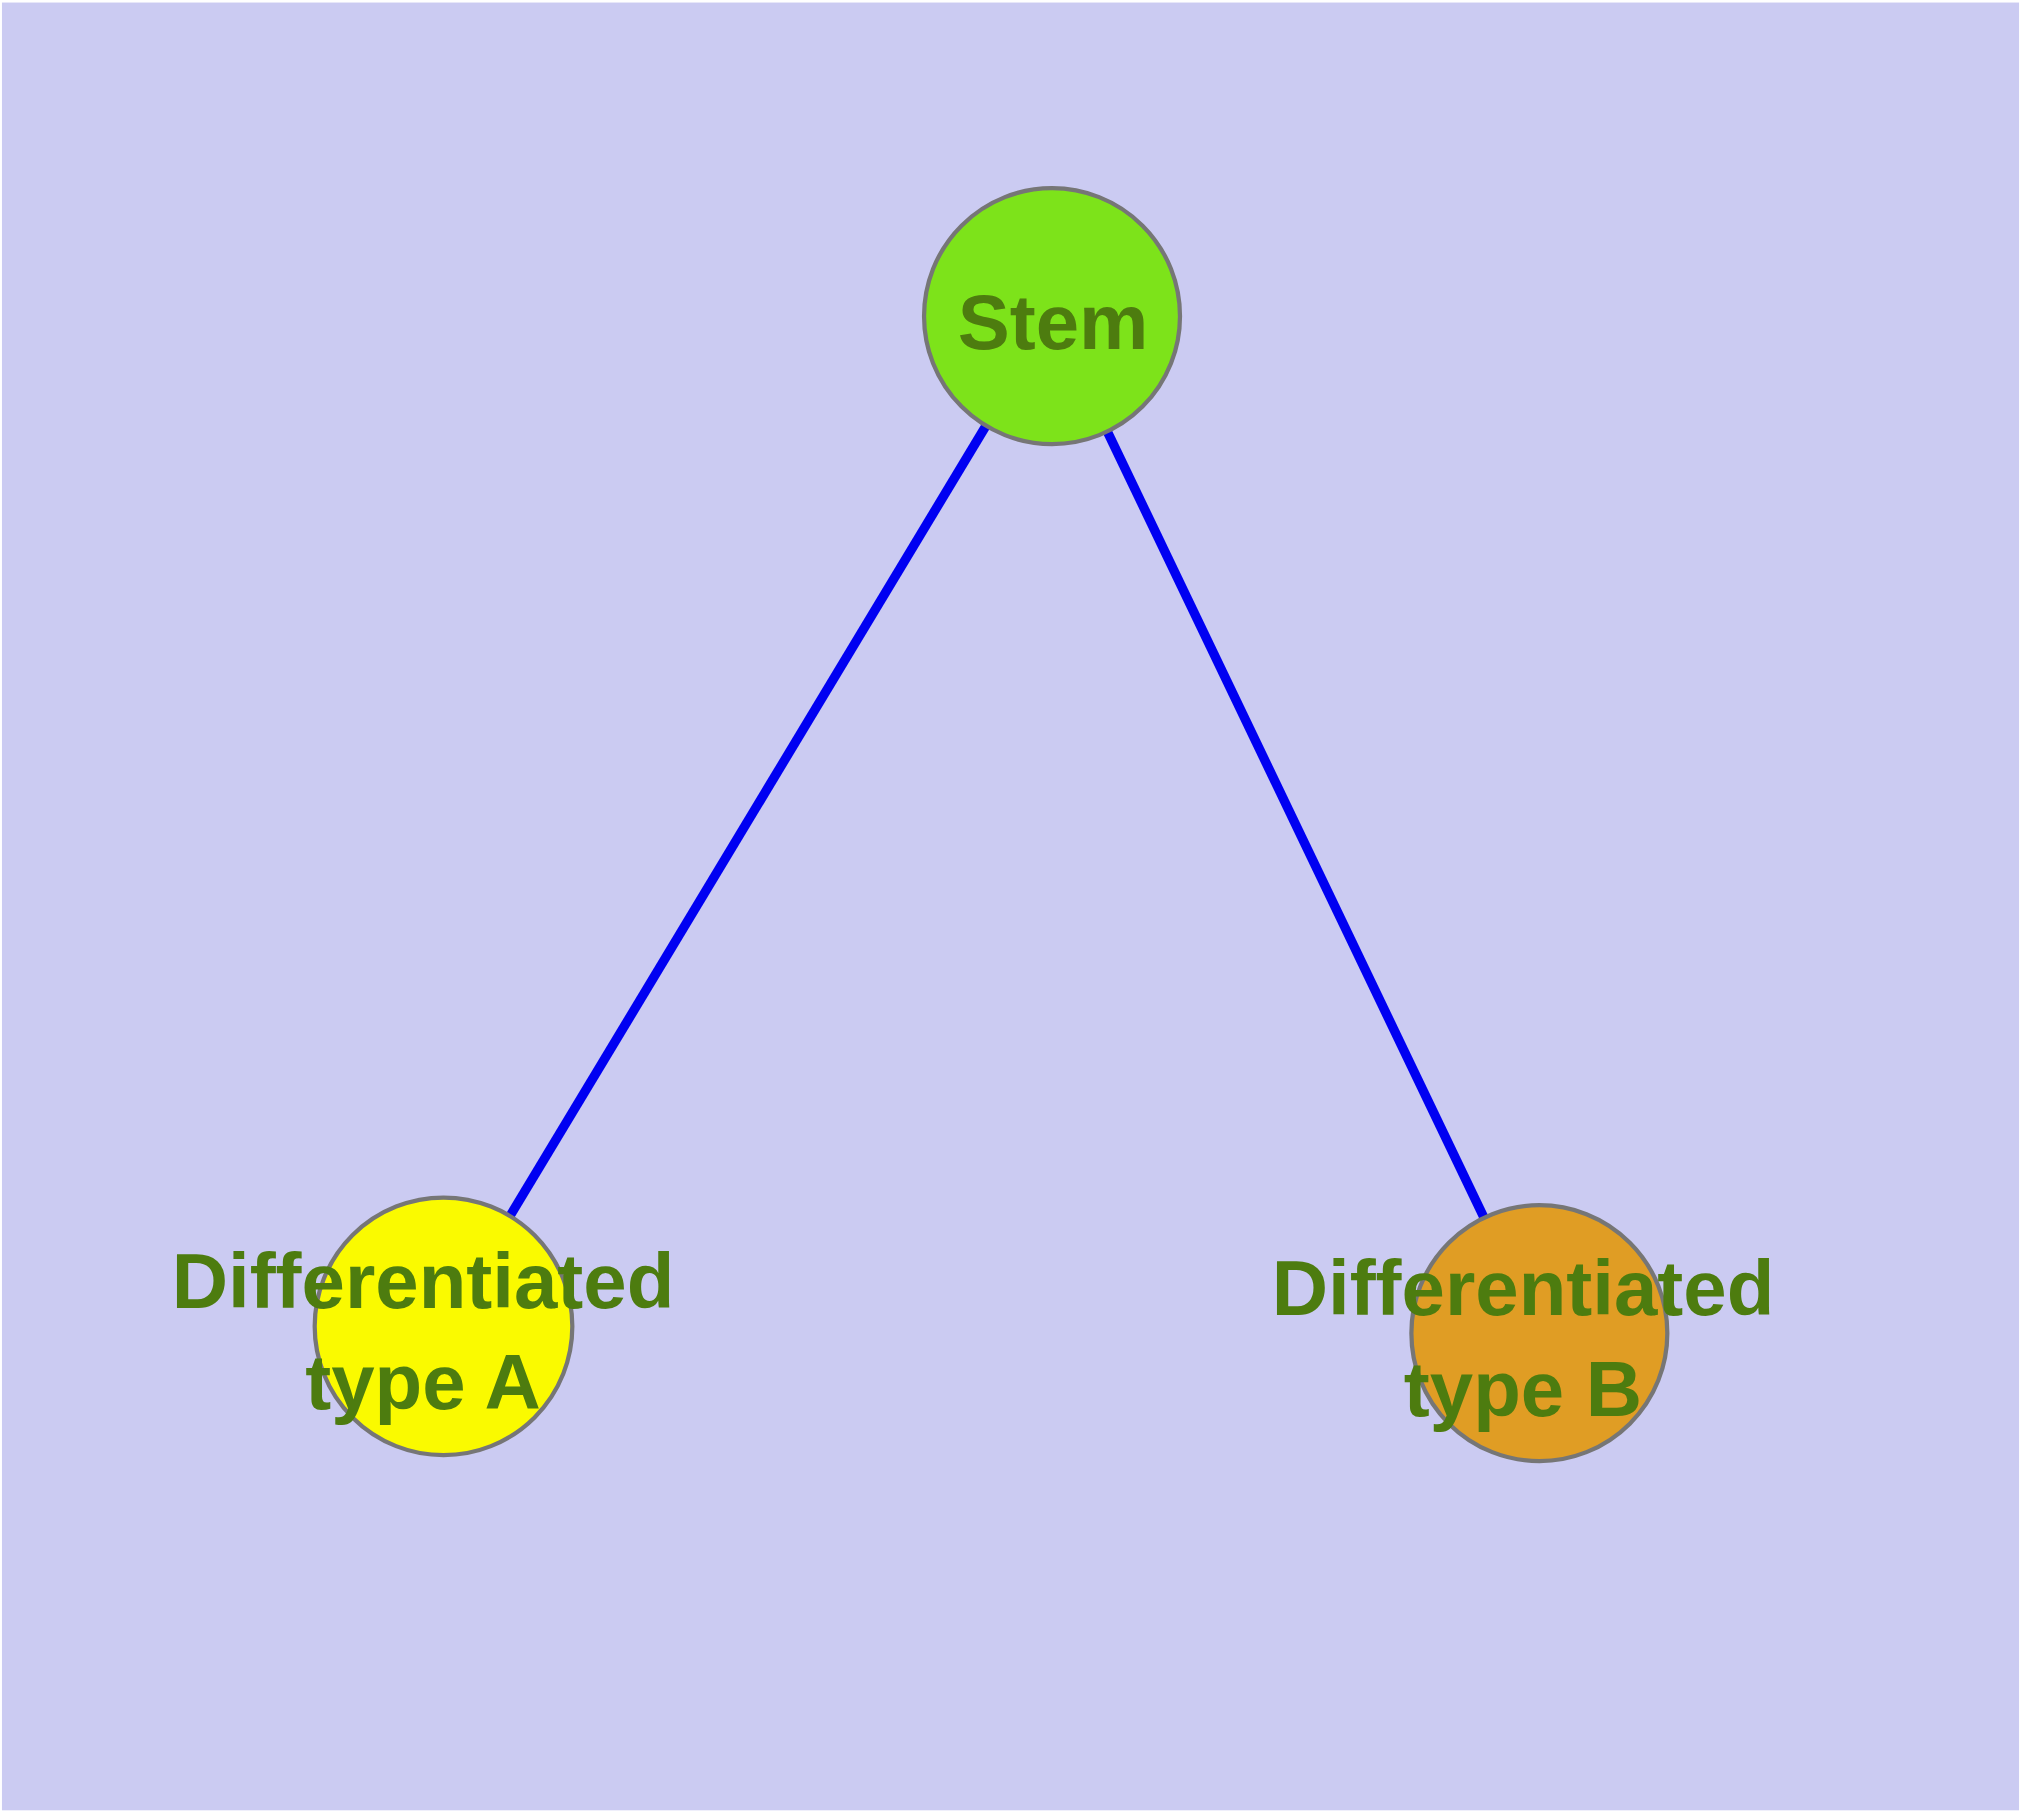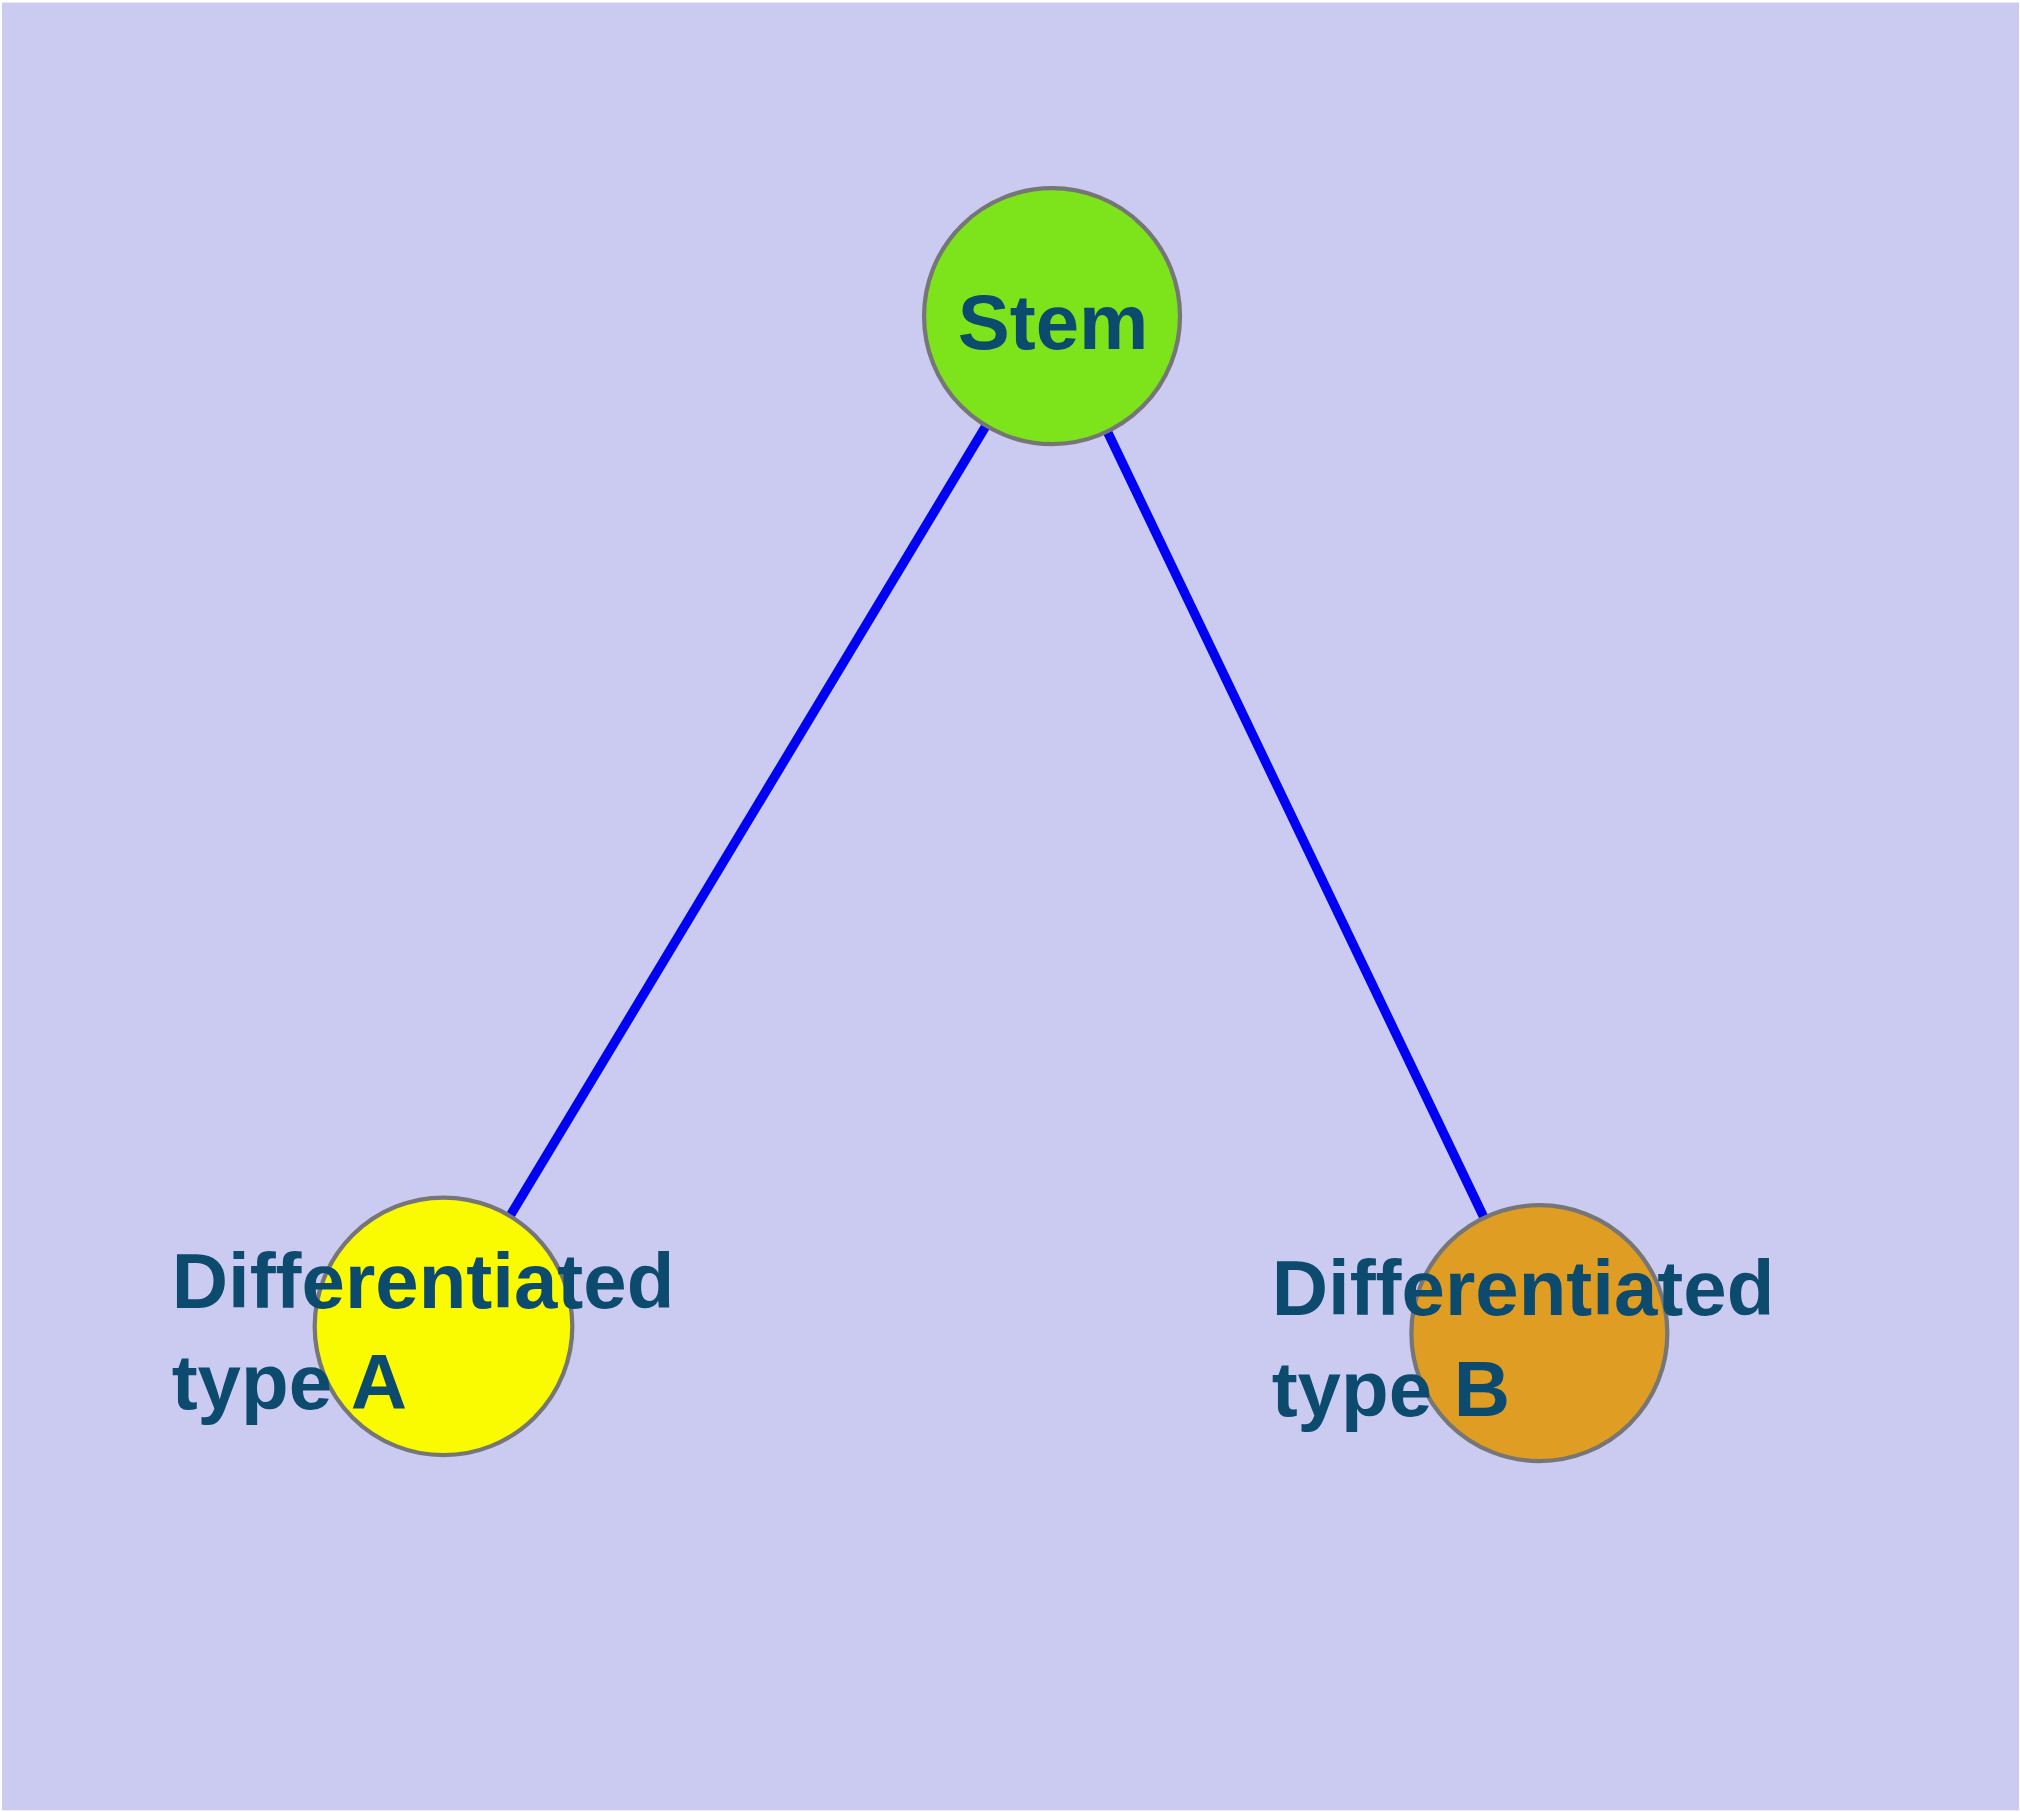--- a/index.html
+++ b/index.html
@@ -14,21 +14,22 @@
   }
   .graph-svg { position: absolute; left: 0; top: 0; display: block; }
   .edge { stroke-width: 11px; fill: none; }
   .node { stroke-width: 5px; }
   .node-label {
     position: absolute;
     transform: translate(-50%, -50%);
     font-weight: bold;
     font-size: 78px;
     line-height: 101px;
-    color: #0c4a6e;
+    color: #4d7c0f;
+    text-align: center;
     white-space: pre-line;
     letter-spacing: 0;
   }
 </style>
 </head>
 <body>
 
 <div class="canvas">
 
   <svg class="graph-svg" width="2021" height="1812" viewBox="0 0 2384 2138">

